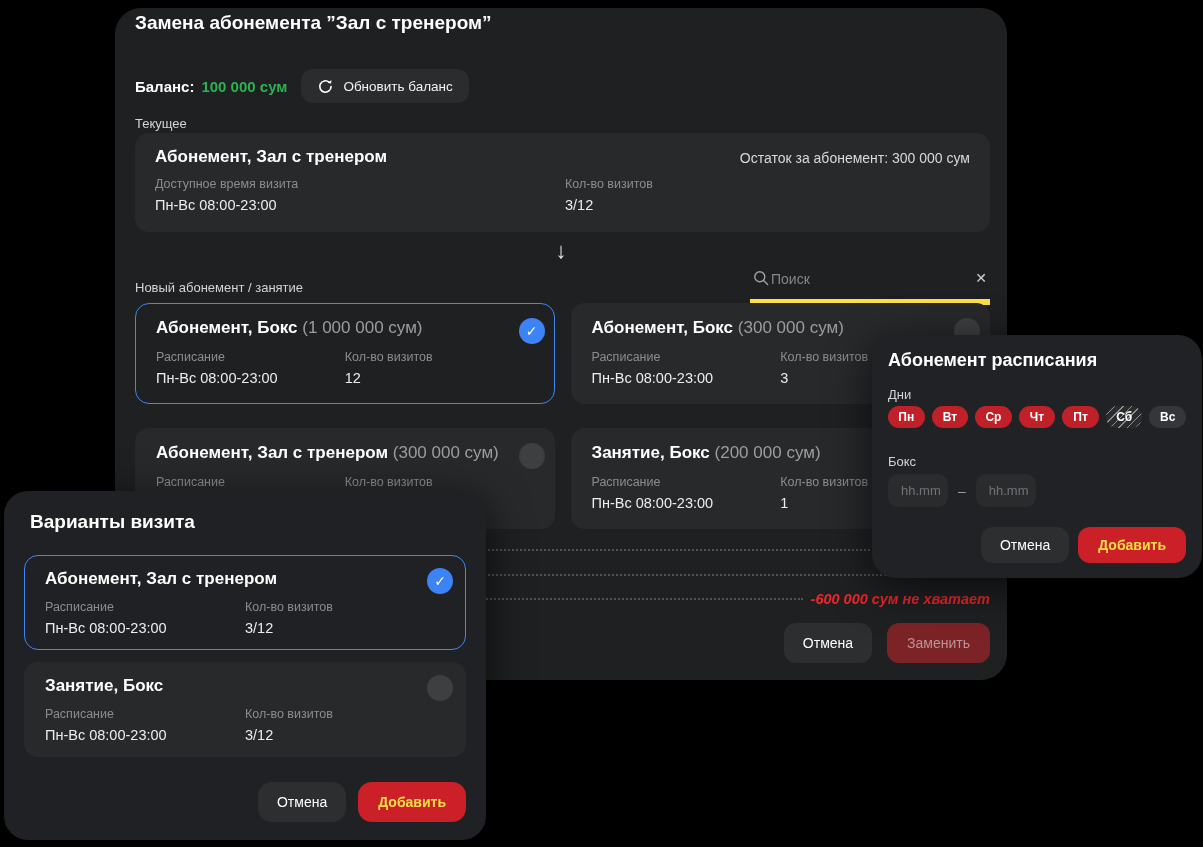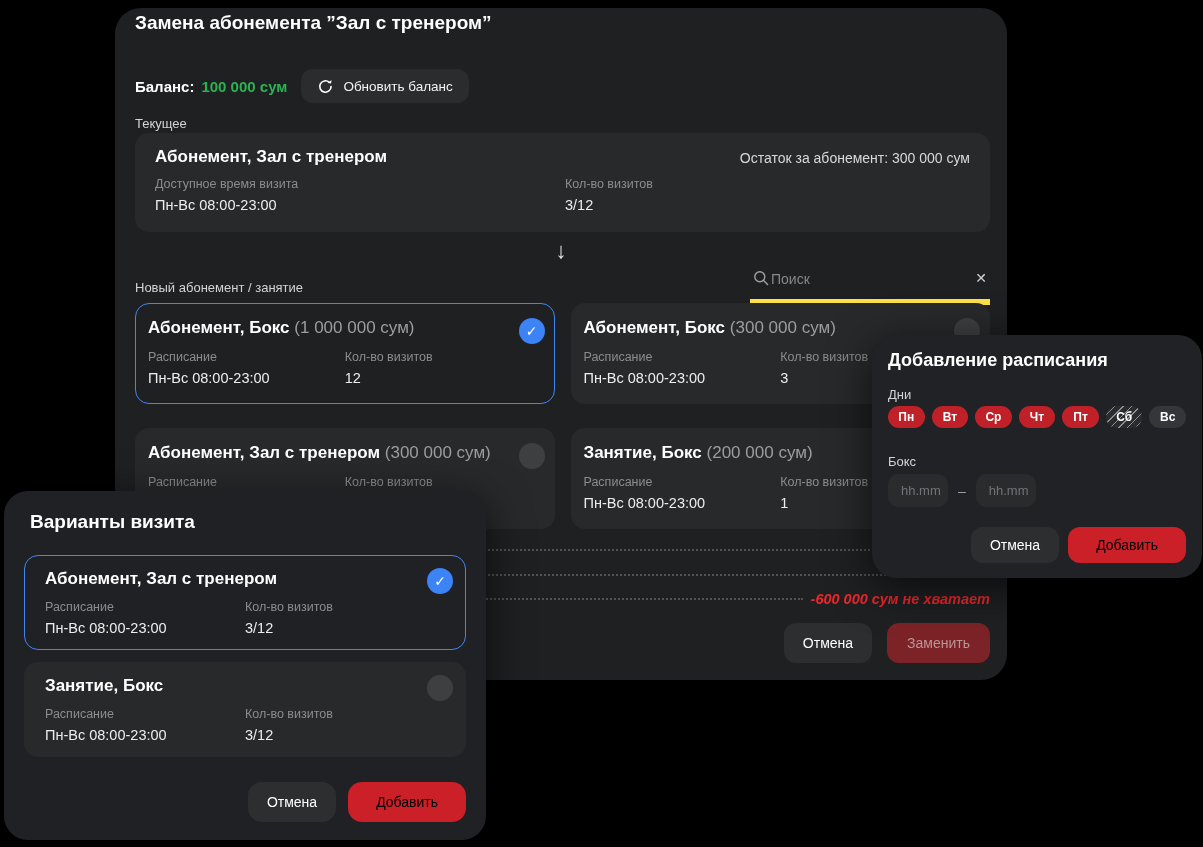--- a/index.html
+++ b/index.html
@@ -27,39 +27,39 @@
   .search-box{position:absolute;left:635px;top:262px;width:240px;height:35px;border-bottom:6px solid #fde047;
     display:flex;align-items:flex-start;padding:0 3px;box-sizing:border-box;}
   .search-box svg{width:16px;height:16px;color:#9fa2a5;flex:none;}
   .search-input{flex:1;background:transparent;border:none;outline:none;color:#dcdddf;font-size:14px;
     font-family:"Liberation Sans","DejaVu Sans",sans-serif;}
   .search-input::placeholder{color:#85878b;}
   .search-clear{color:#d0d1d3;font-size:14px;cursor:pointer;flex:none;}
   .cards-grid{position:absolute;left:20px;top:295px;width:855px;display:grid;
     grid-template-columns:1fr 1fr;column-gap:16px;row-gap:24px;}
   .offer-card{position:relative;height:101px;border-radius:14px;background:#28292b;box-sizing:border-box;
-    padding:14px 12px;border:1px solid transparent;cursor:pointer;}
+    padding:14px 20px;border:1px solid transparent;cursor:pointer;}
   .offer-card.selected{background:transparent;border:1px solid #4285f4;}
   .oc-title{font-size:17px;font-weight:700;color:#fff;white-space:nowrap;}
   .oc-price{font-weight:400;color:#9b9ea1;}
   .oc-cols{display:grid;grid-template-columns:1fr 1fr;margin-top:12px;}
   .radio{position:absolute;right:9px;top:14px;width:26px;height:26px;border-radius:50%;background:#3e3f41;
     display:flex;align-items:center;justify-content:center;cursor:pointer;}
   .selected .radio{background:#3c83f5;}
   .radio .check{display:none;color:#fff;font-size:14px;font-weight:700;}
   .selected .radio .check{display:block;}
   .dotline{position:absolute;left:20px;right:17px;border-top:2px dotted #515254;height:0;}
   .sum-row3{position:absolute;left:20px;right:17px;top:583px;display:flex;align-items:center;gap:8px;}
   .sum-row3 .leader{flex:1;border-top:2px dotted #515254;height:0;}
   .shortfall{font-size:14.5px;font-weight:700;color:#f1262b;white-space:nowrap;font-style:italic;}
   .mm-footer{position:absolute;right:17px;top:615px;display:flex;gap:15px;}
   .btn{height:40px;border:none;border-radius:12px;font-size:14px;display:flex;align-items:center;
     justify-content:center;cursor:pointer;font-family:"Liberation Sans","DejaVu Sans",sans-serif;}
   .btn-dark{background:#2d2e30;color:#fff;padding:0 19px;}
-  .btn-red{background:#cb2027;color:#000000;padding:0 28px;}
+  .btn-red{background:#cb2027;color:#fde047;padding:0 20px;font-weight:bold;}
   .btn-replace-disabled{background:#7c2327;color:#bb9496;padding:12px 20px;cursor:default;}
   
   #visit-modal{left:4px;top:491px;width:482px;height:349px;z-index:3;border-radius:24px;background:#202124;}
   .vm-title{position:absolute;left:26px;top:20px;font-size:19px;font-weight:700;color:#fff;}
   .visit-card{position:absolute;left:20px;width:442px;height:95px;border-radius:14px;background:#28292b;
     box-sizing:border-box;padding:13px 20px;border:1px solid transparent;cursor:pointer;}
   .visit-card.selected{background:transparent;border:1px solid #4285f4;}
   #visit-card-0{top:64px;}
   #visit-card-1{top:171px;}
   .vc-cols{display:grid;grid-template-columns:1fr 1fr;margin-top:11px;}
@@ -241,21 +241,21 @@
     </div>
   </div>
 
   <div class="vm-footer">
     <button class="btn btn-dark">Отмена</button>
     <button class="btn btn-red">Добавить</button>
   </div>
 </div>
 
 <div class="modal" id="schedule-modal">
-  <div class="sm-title">Добавление расписания</div>
+  <div class="sm-title">Абонемент расписания</div>
   <div class="section-label sm-days-label" style="position:absolute;">Дни</div>
 
   <div class="chips-row">
     <div class="chip selected">Пн</div>
     <div class="chip selected">Вт</div>
     <div class="chip selected">Ср</div>
     <div class="chip selected">Чт</div>
     <div class="chip selected">Пт</div>
     <div class="chip disabled">Сб</div>
     <div class="chip unselected">Вс</div>

